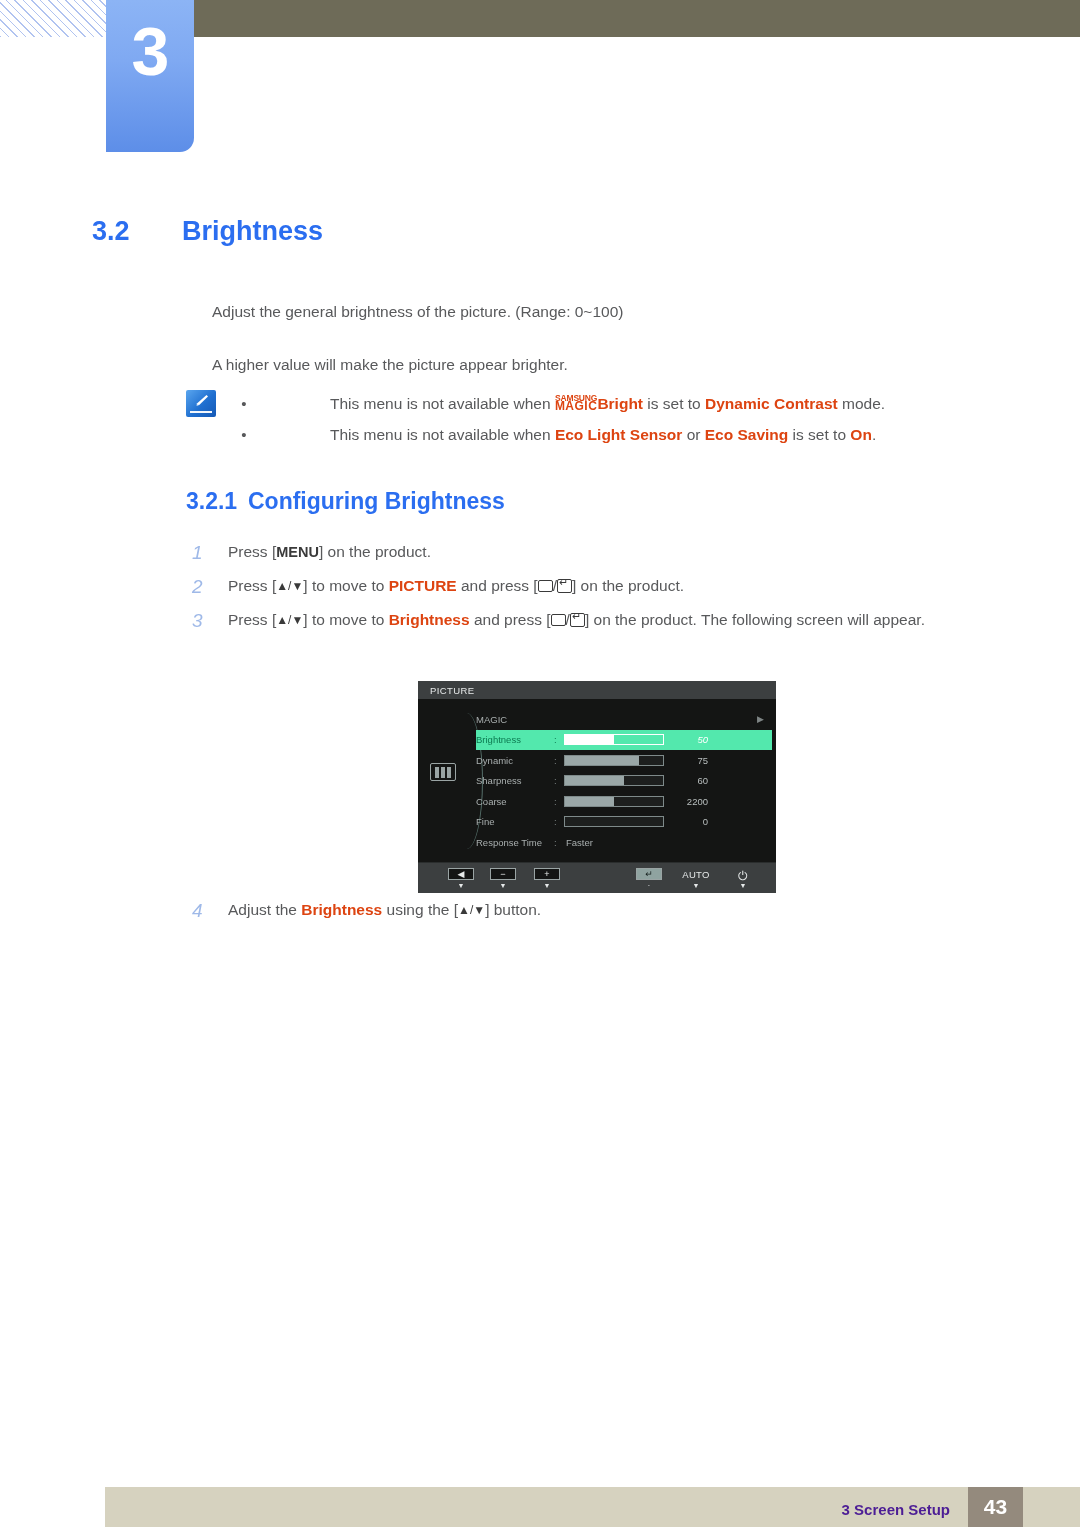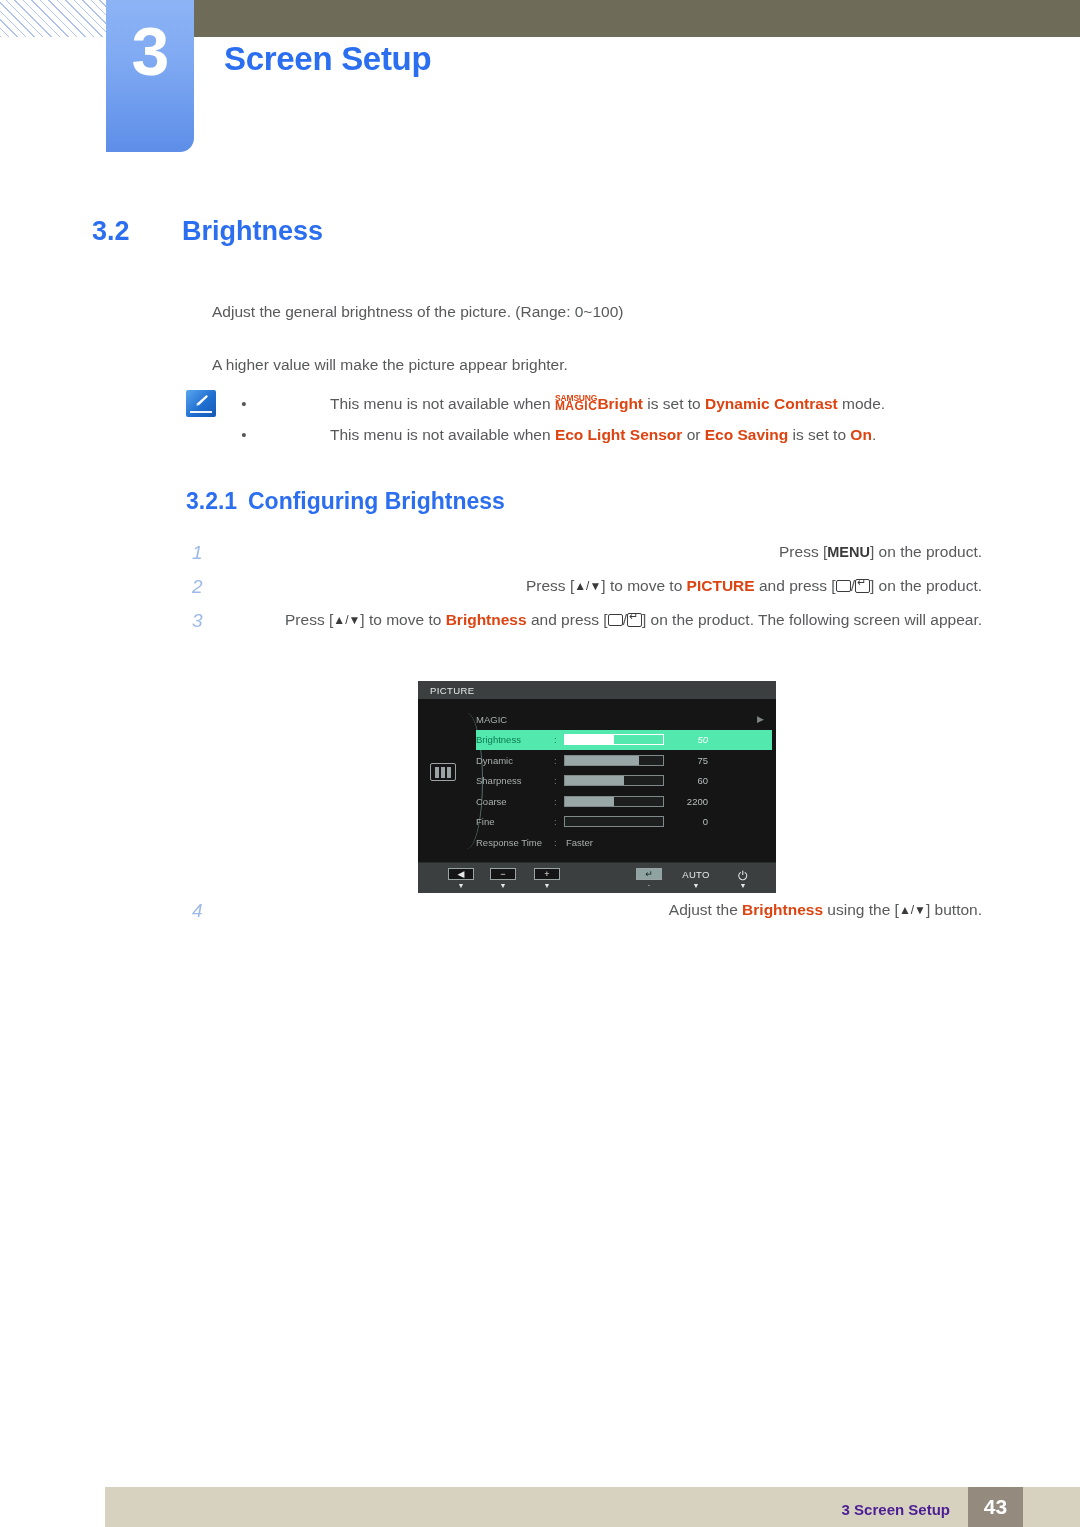--- a/index.html
+++ b/index.html
@@ -187,21 +187,20 @@
     top: -2px;
     width: 22px;
     font-size: 19px;
     font-style: italic;
     color: #9fb9e8;
     text-align: left;
   }
   .step .txt {
     display: block;
     margin-left: 36px;
-    text-align: right;
   }
   #step-1 { top: 540px; }
   #step-2 { top: 574px; }
   #step-3 { top: 608px; }
   #step-4 { top: 898px; }
 
   .key {
     font-family: "Liberation Sans", sans-serif;
     font-weight: bold;
     color: #3a3a3a;
@@ -437,21 +436,20 @@
 </style>
 </head>
 <body>
 
 <div id="page-header">
   <div id="hatch-block"></div>
   <div id="olive-bar"></div>
   <div id="chapter-badge">
     <div id="chapter-number">3</div>
   </div>
-  <div id="chapter-title">Screen Setup</div>
 </div>
 
 <div id="section-heading">
   <span class="num">3.2</span><span>Brightness</span>
 </div>
 
 <div class="body-text" id="para-1">Adjust the general brightness of the picture. (Range: 0~100)</div>
 <div class="body-text" id="para-2">A higher value will make the picture appear brighter.</div>
 
 <div id="note-block">

